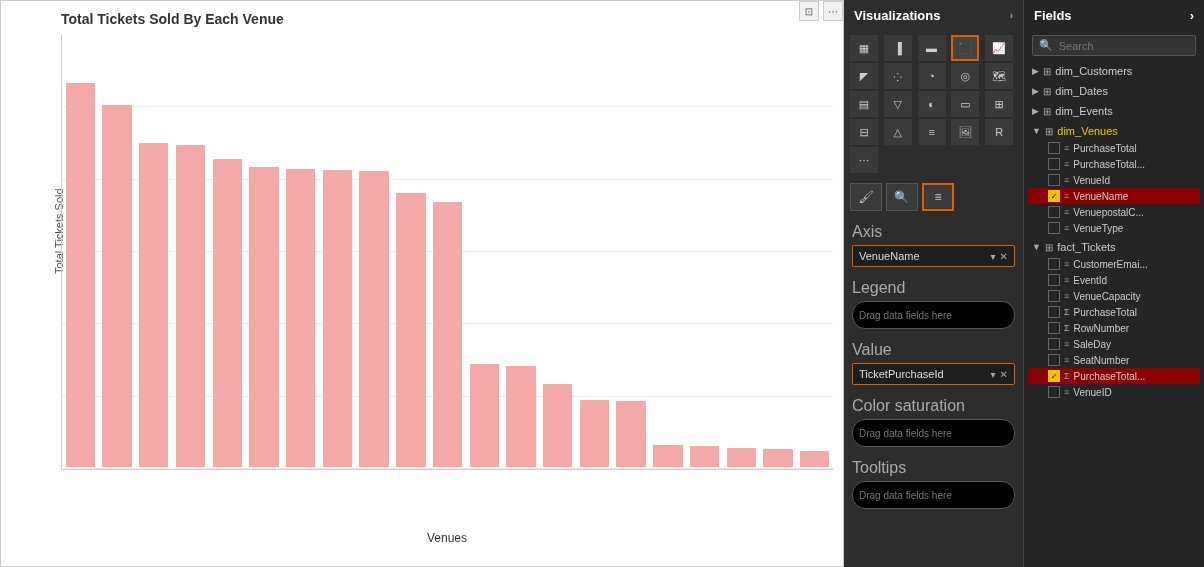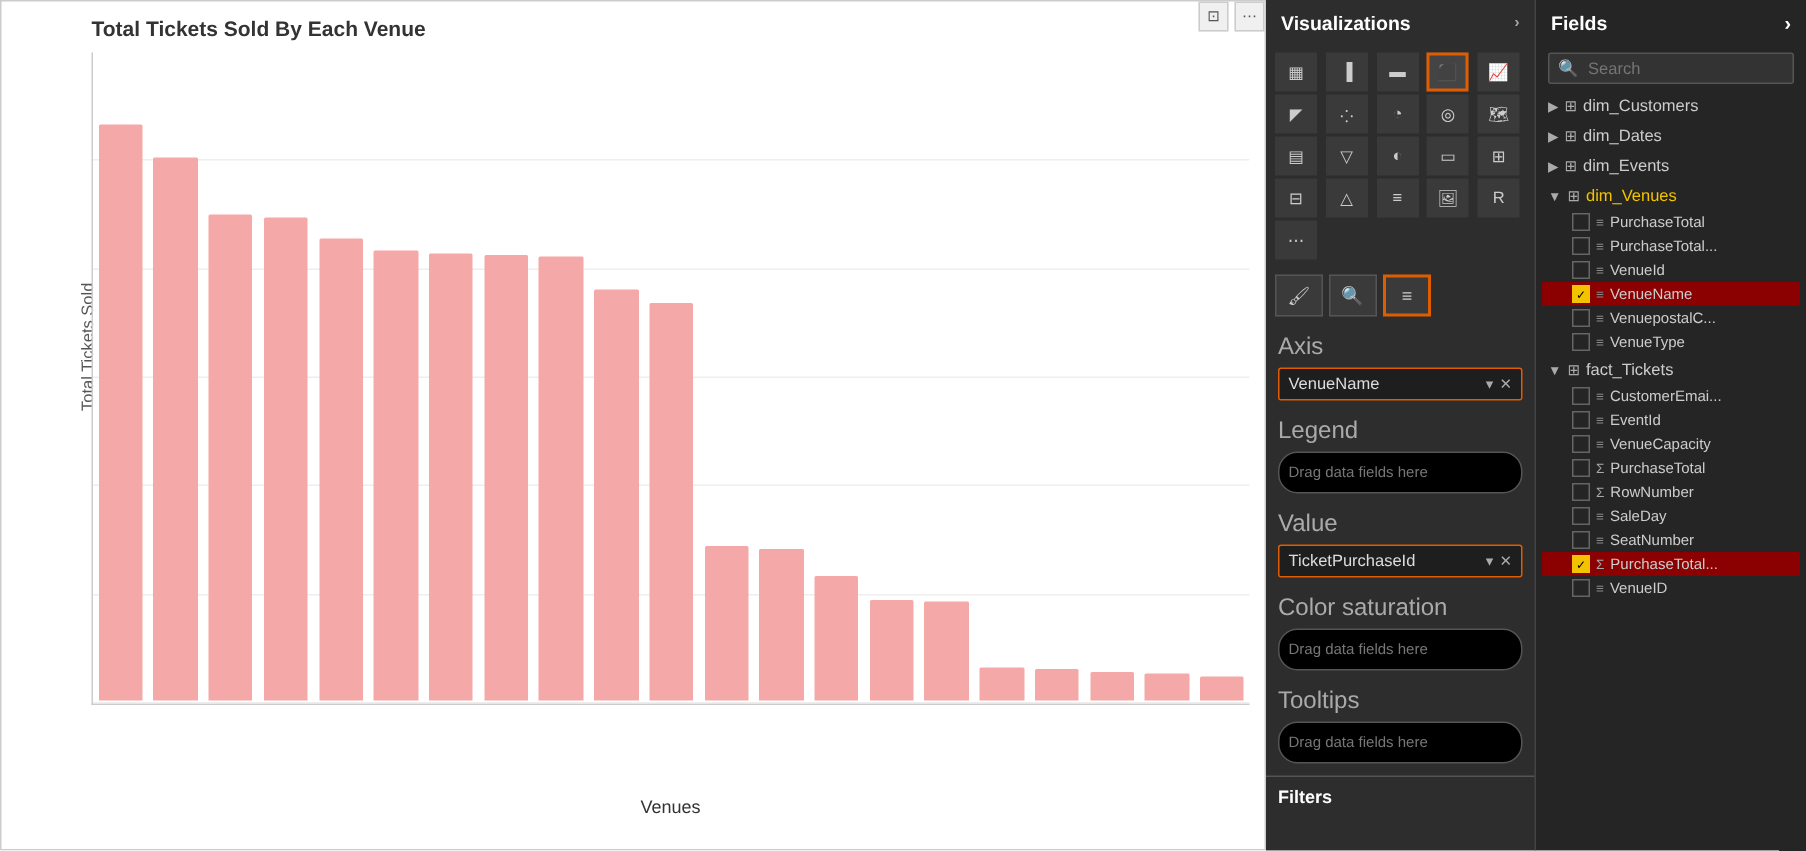--- a/index.html
+++ b/index.html
@@ -446,21 +446,20 @@
       </div>
     </div>
 
     <div class="viz-section">
       <div class="viz-section-label">Tooltips</div>
       <div class="viz-drag-box">
         <span>Drag data fields here</span>
       </div>
     </div>
 
-    <div class="viz-filters-label">Filters</div>
   </div>
 
   <div class="fields-panel">
     <div class="fields-header">
       <span>Fields</span>
       <span>›</span>
     </div>
     <div class="fields-search">
       <span class="fields-search-icon">🔍</span>
       <input type="text" placeholder="Search" style="">

